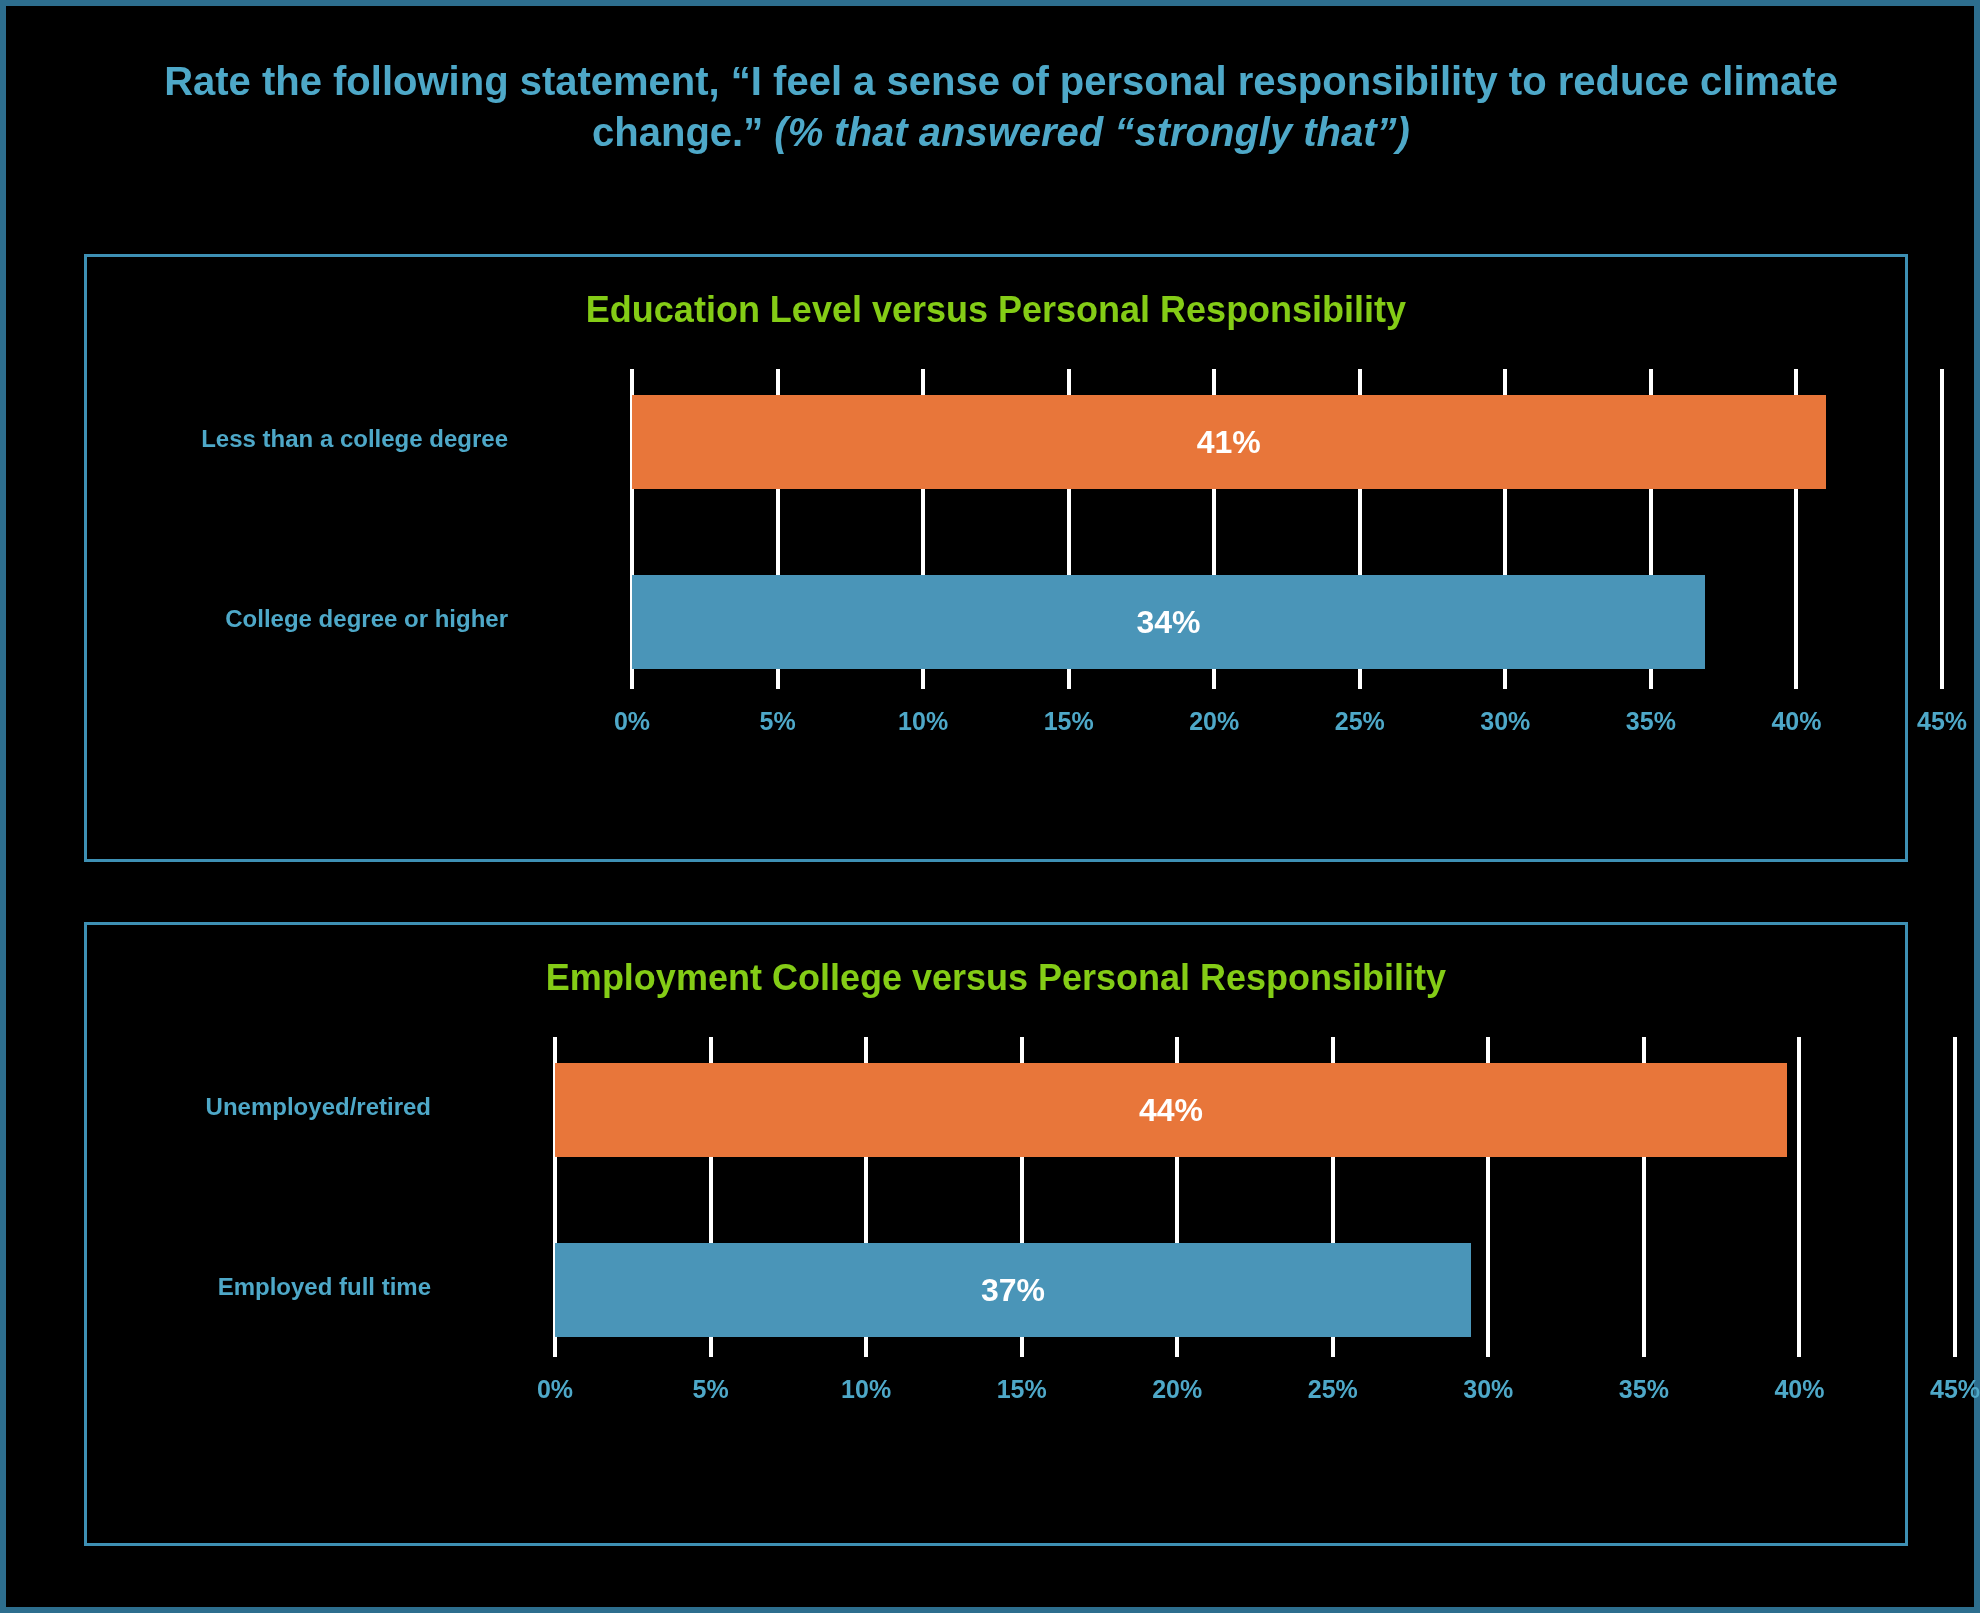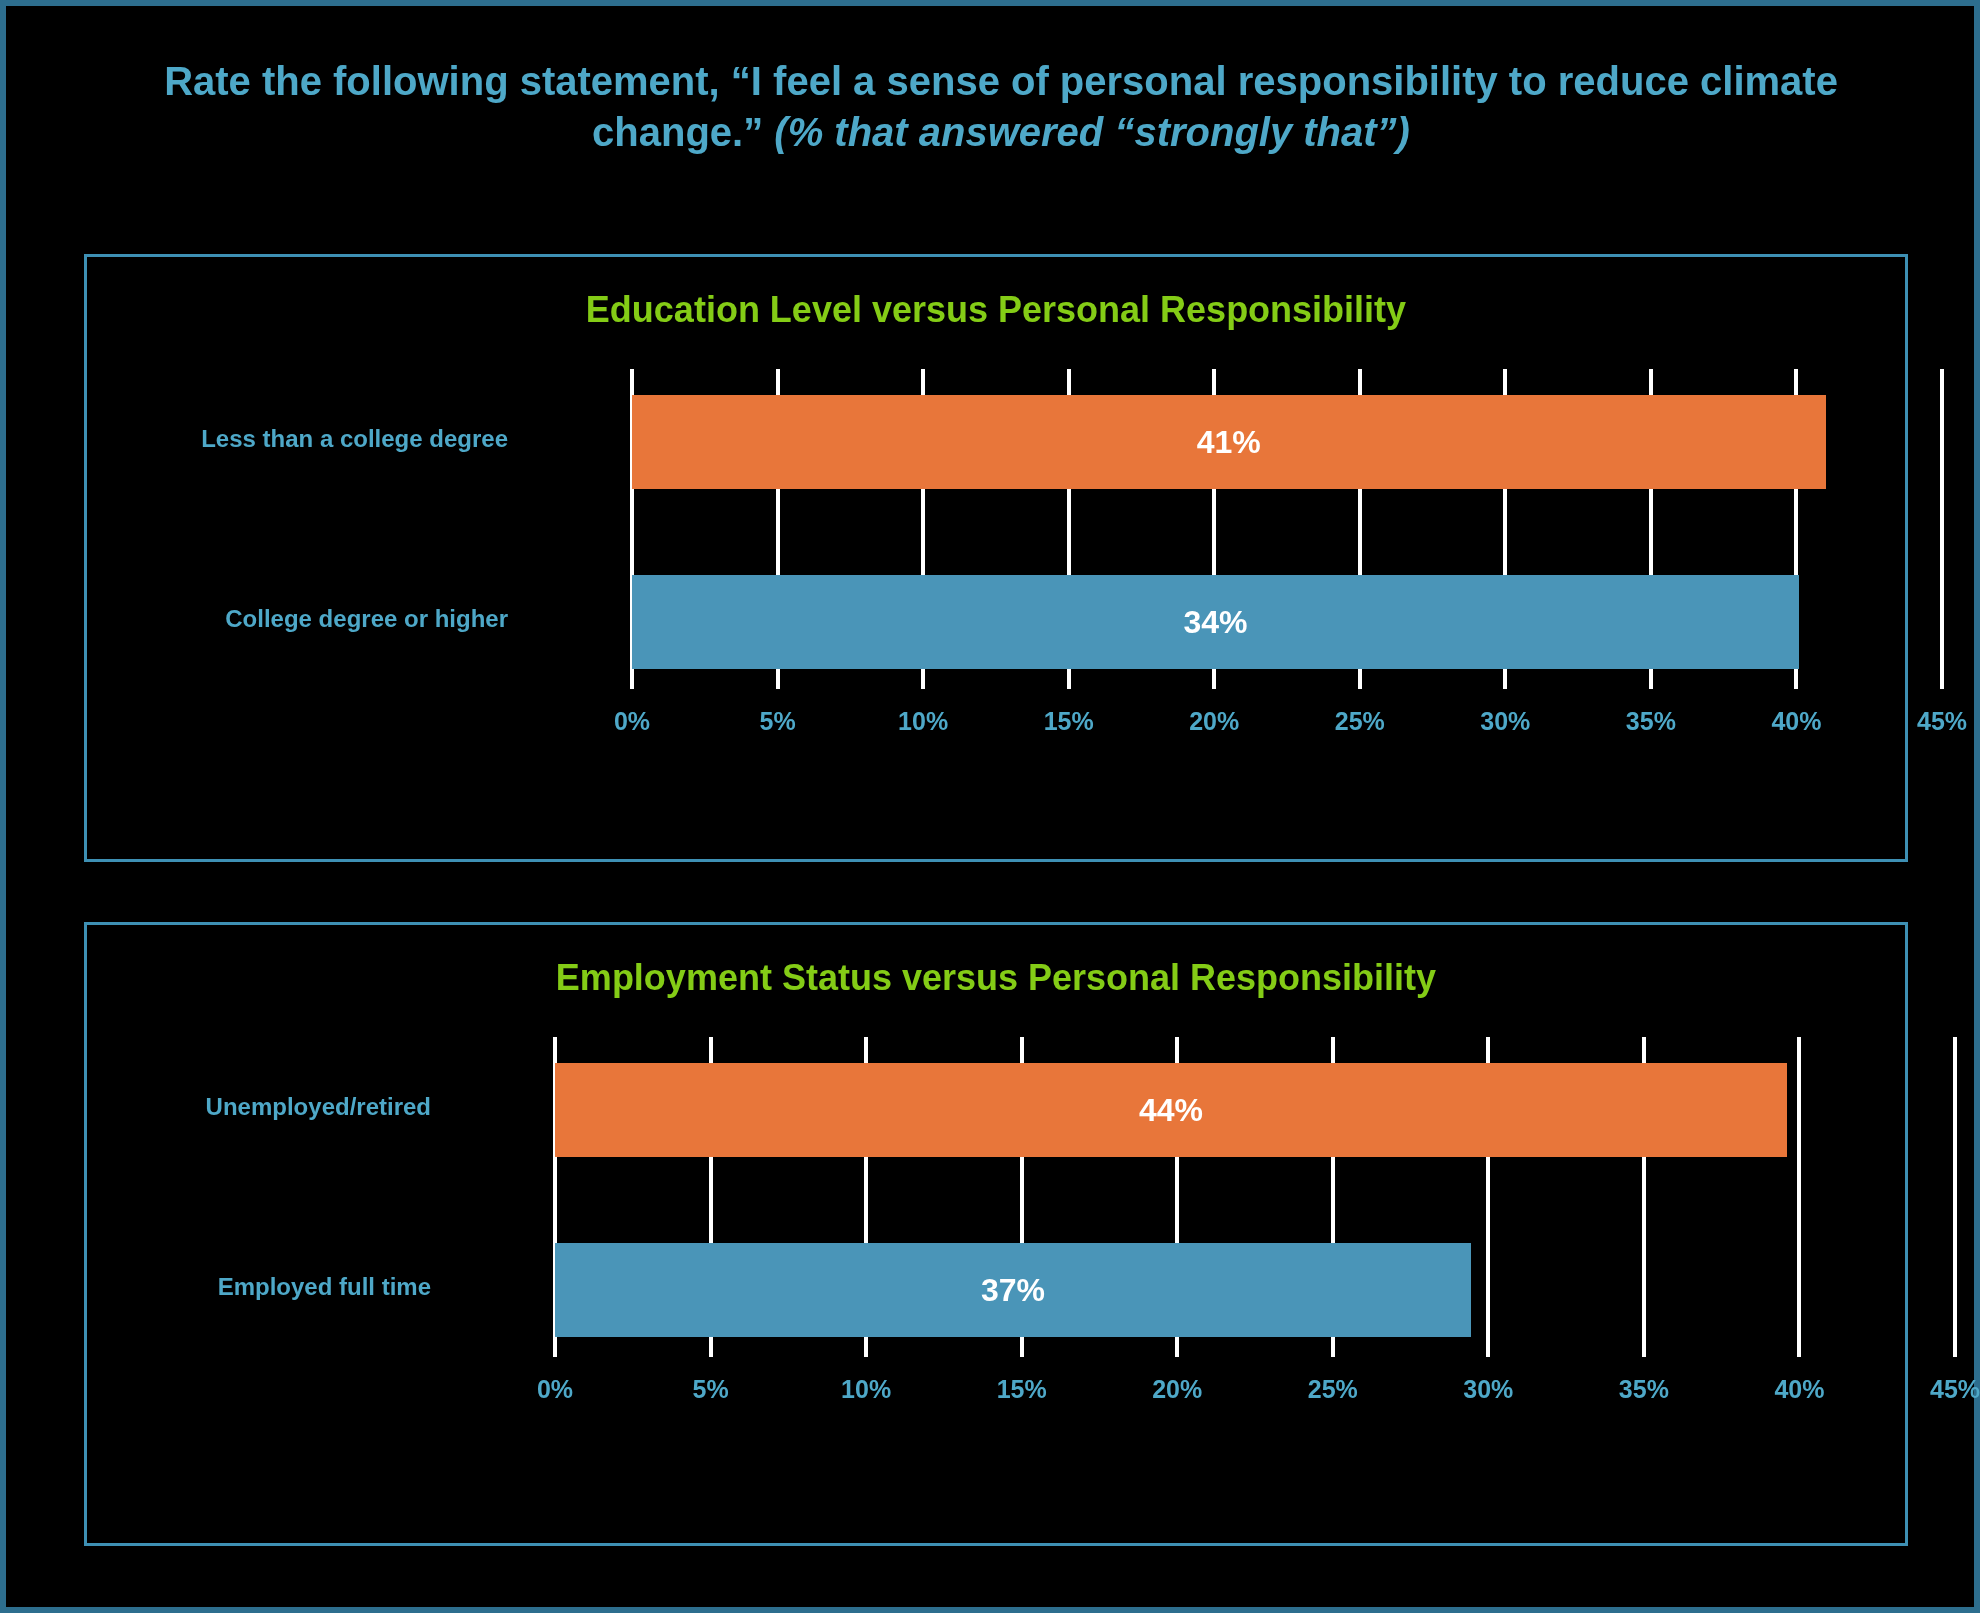--- a/index.html
+++ b/index.html
@@ -133,41 +133,41 @@
           <div class="gridline" style="left: 725.778px;"></div>
           <div class="gridline" style="left: 871.333px;"></div>
           <div class="gridline" style="left: 1016.89px;"></div>
           <div class="gridline" style="left: 1162.44px;"></div>
           <div class="gridline" style="left: 1308px;"></div>
         </div>
         <div class="bar" style="left: 545px; width: 1193.56px; top: 26px; background: rgb(232, 118, 58);">
           <span class="bar-value">41%</span>
         </div>
         <div class="cat-label" style="top: 56px; right: 1397px; width: 600px;">Less than a college degree</div>
-        <div class="bar" style="left: 545px; width: 1167px; top: 206px; background: rgb(74, 149, 184);">
+        <div class="bar" style="left: 545px; width: 1073px; top: 206px; background: rgb(74, 149, 184);">
           <span class="bar-value">34%</span>
         </div>
         <div class="cat-label" style="top: 236px; right: 1397px; width: 600px;">College degree or higher</div>
         <div class="axis-labels" style="left: 545px; width: 1310px; top: 338px;">
           <div class="tick-label" style="left: 0px;">0%</div>
           <div class="tick-label" style="left: 145.556px;">5%</div>
           <div class="tick-label" style="left: 291.111px;">10%</div>
           <div class="tick-label" style="left: 436.667px;">15%</div>
           <div class="tick-label" style="left: 582.222px;">20%</div>
           <div class="tick-label" style="left: 727.778px;">25%</div>
           <div class="tick-label" style="left: 873.333px;">30%</div>
           <div class="tick-label" style="left: 1018.89px;">35%</div>
           <div class="tick-label" style="left: 1164.44px;">40%</div>
           <div class="tick-label" style="left: 1310px;">45%</div>
         </div>
       </div>
   </div>
 
   <div class="panel" id="panel-employment">
-    <div class="panel-title">Employment Status versus Personal Responsibility</div>
+    <div class="panel-title">Employment College versus Personal Responsibility</div>
     <div class="plot" id="plot-employment">
         <div class="grid-area" style="left: 468px; width: 1400px;">
           <div class="gridline" style="left: -2px;"></div>
           <div class="gridline" style="left: 153.556px;"></div>
           <div class="gridline" style="left: 309.111px;"></div>
           <div class="gridline" style="left: 464.667px;"></div>
           <div class="gridline" style="left: 620.222px;"></div>
           <div class="gridline" style="left: 775.778px;"></div>
           <div class="gridline" style="left: 931.333px;"></div>
           <div class="gridline" style="left: 1086.89px;"></div>

